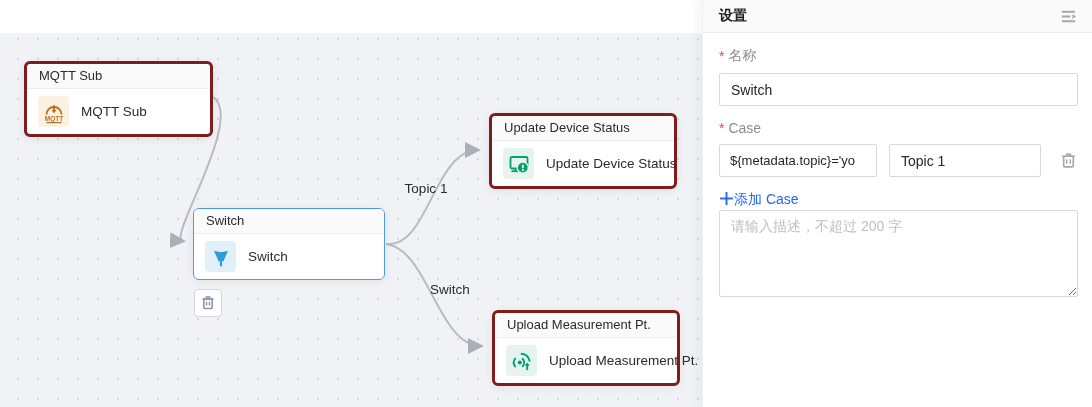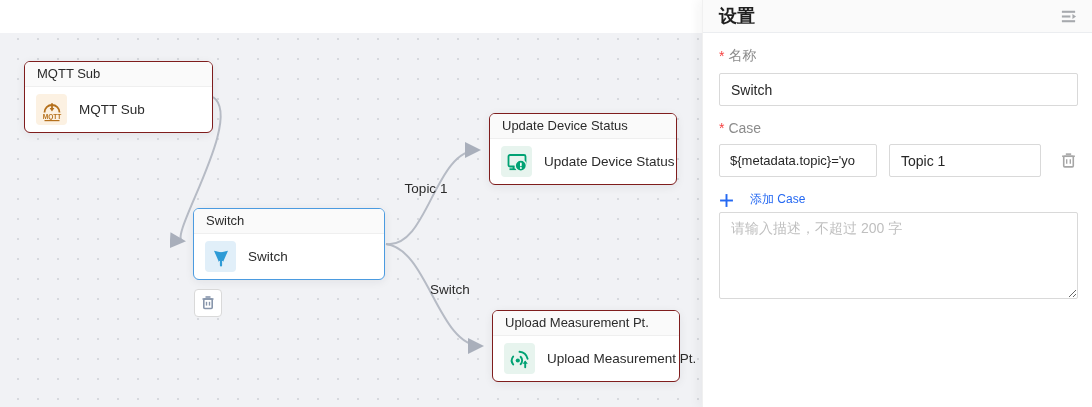--- a/index.html
+++ b/index.html
@@ -12,21 +12,21 @@
   .canvas-grid {
     position:absolute; left:0; top:33px; width:702px; height:374px;
     background-color:#f1f2f5;
     background-image:radial-gradient(#d7d9de 1.1px, transparent 1.3px);
     background-size:20px 20px; background-position:8px 16px;
   }
   .edges { position:absolute; left:0; top:0; width:702px; height:407px; pointer-events:none; }
   .edges path { pointer-events:stroke; }
   .edge-label { position:absolute; transform:translate(-50%,-50%); font-size:13.5px; color:#2b2b2b; white-space:nowrap; }
 
-  .node { position:absolute; width:189px; background:#fff; border:1px solid #7f1d1d; border-radius:6px;
+  .node { position:absolute; width:189px; background:#fff; border:3px solid #7f1d1d; border-radius:6px;
           box-shadow:0 2px 10px rgba(31,35,41,0.07); }
   .node.selected { border:1.5px solid #4b9be0; }
   .node-header { height:25px; line-height:24px; padding:0 12px; background:#fafafa;
                  border-bottom:1px solid #efefef; border-radius:5px 5px 0 0;
                  font-size:13px; color:#2b2b2b; white-space:nowrap; overflow:hidden; }
   .node-body { height:45px; display:flex; align-items:center; padding:0 11px; gap:12px;
                font-size:13.5px; color:#2b2b2b; white-space:nowrap; }
   .icon-box { width:31px; height:31px; border-radius:4px; flex:0 0 31px;
               display:flex; align-items:center; justify-content:center; }
   .icon-box svg { display:block; }
@@ -41,35 +41,35 @@
 
   .node-delete-btn { position:absolute; left:194px; top:289px; width:28px; height:28px;
                      background:#fff; border:1px solid #d9d9d9; border-radius:4px;
                      display:flex; align-items:center; justify-content:center; cursor:pointer; }
 
   
   .panel { position:absolute; left:702px; top:0; width:390px; height:407px; background:#fff;
            border-left:1px solid #f0f0f0; box-shadow:-4px 0 10px rgba(31,35,41,0.05); }
   .panel-header { height:33px; display:flex; align-items:center; justify-content:space-between;
                   padding:0 14px 0 16px; background:#fafafa; border-bottom:1px solid #ebedf0; }
-  .panel-title { font-size:18px; color:#1f1f1f; font-weight:700; }
+  .panel-title { font-size:14px; color:#1f1f1f; font-weight:700; }
   .panel-collapse { width:20px; height:20px; display:flex; align-items:center; justify-content:center; cursor:pointer; }
   .panel-body { padding:0 14px 0 16px; }
   .form-label { margin:14px 0 8px; font-size:14px; color:#8c8c8c; display:flex; align-items:center; }
   .req { color:#f53f3f; margin-right:4px; font-size:14px; }
   .text-input { width:100%; height:33px; border:1px solid #d9d9d9; border-radius:2px;
                 padding:0 11px; font-size:14px; color:#262626; outline:none;
                 font-family:"Liberation Sans", sans-serif; background:#fff; }
   .case-row { display:flex; align-items:center; }
   .case-cond { width:158px; font-size:13px; padding:0 10px; flex:0 0 158px; }
   .case-name { width:152px; flex:0 0 152px; margin-left:12px; }
   .case-trash { margin-left:auto; width:20px; height:20px; display:flex; align-items:center;
                 justify-content:center; cursor:pointer; }
-  .add-case { margin-top:14px; display:inline-flex; align-items:flex-end; gap:16px;
-              color:#2468f2; font-size:12px; cursor:pointer; }
+  .add-case { margin-top:14px; display:inline-flex; align-items:flex-start; gap:0;
+              color:#2468f2; font-size:14px; cursor:pointer; }
   .desc-area { width:100%; height:87px; border:1px solid #d9d9d9; border-radius:2px;
                padding:7px 11px; font-size:14px; color:#262626; resize:both; outline:none;
                font-family:"Liberation Sans", sans-serif; }
   .desc-area::placeholder { color:#bfbfbf; }
   .text-input::placeholder { color:#bfbfbf; }
 </style>
 </head>
 <body>
 
 <div class="app">

